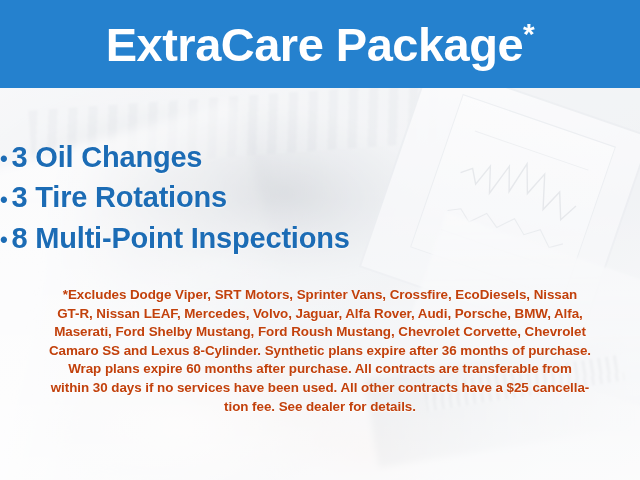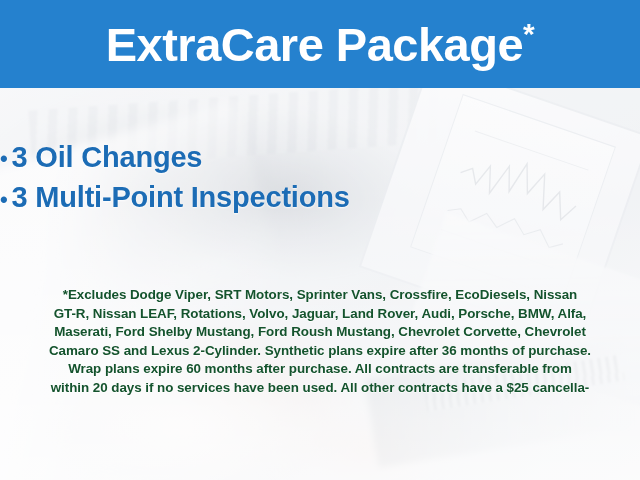--- a/index.html
+++ b/index.html
@@ -212,21 +212,21 @@
     margin-right: 4px;
   }
 
   
   .fineprint {
     position: absolute;
     left: 26px; top: 286px;
     width: 588px;
     z-index: 4;
     text-align: center;
-    color: #14532d;
+    color: #c2410c;
     font-size: 13.4px;
     font-weight: bold;
     line-height: 18.6px;
     letter-spacing: -0.05px;
     text-shadow: 0 1px 1px rgba(255,255,255,0.9);
   }
   .fineprint .fp-line {
     white-space: nowrap;
   }
 </style>
@@ -258,25 +258,27 @@
     <div class="photo-wash"></div>
     <div class="photo-wash2"></div>
   </div>
 
   <div class="header-band">
     <div class="header-title"><span>ExtraCare Package</span><span class="star">*</span></div>
   </div>
 
   <div class="benefits">
     <div class="benefit-line"><span class="dot">•</span><span>3 Oil Changes</span></div>
-    <div class="benefit-line"><span class="dot">•</span><span>3 Multi-Point Inspections</span></div>
+    <div class="benefit-line"><span class="dot">•</span><span>3 Tire Rotations</span></div>
+    <div class="benefit-line"><span class="dot">•</span><span>8 Multi-Point Inspections</span></div>
   </div>
 
   <div class="fineprint">
     <div class="fp-line">*Excludes Dodge Viper, SRT Motors, Sprinter Vans, Crossfire, EcoDiesels, Nissan</div>
-    <div class="fp-line">GT-R, Nissan LEAF, Rotations, Volvo, Jaguar, Land Rover, Audi, Porsche, BMW, Alfa,</div>
+    <div class="fp-line">GT-R, Nissan LEAF, Mercedes, Volvo, Jaguar, Alfa Rover, Audi, Porsche, BMW, Alfa,</div>
     <div class="fp-line">Maserati, Ford Shelby Mustang, Ford Roush Mustang, Chevrolet Corvette, Chevrolet</div>
-    <div class="fp-line">Camaro SS and Lexus 2-Cylinder. Synthetic plans expire after 36 months of purchase.</div>
+    <div class="fp-line">Camaro SS and Lexus 8-Cylinder. Synthetic plans expire after 36 months of purchase.</div>
     <div class="fp-line">Wrap plans expire 60 months after purchase. All contracts are transferable from</div>
-    <div class="fp-line">within 20 days if no services have been used. All other contracts have a $25 cancella-</div>
+    <div class="fp-line">within 30 days if no services have been used. All other contracts have a $25 cancella-</div>
+    <div class="fp-line">tion fee. See dealer for details.</div>
   </div>
 
 </div>
 
 </body></html>

